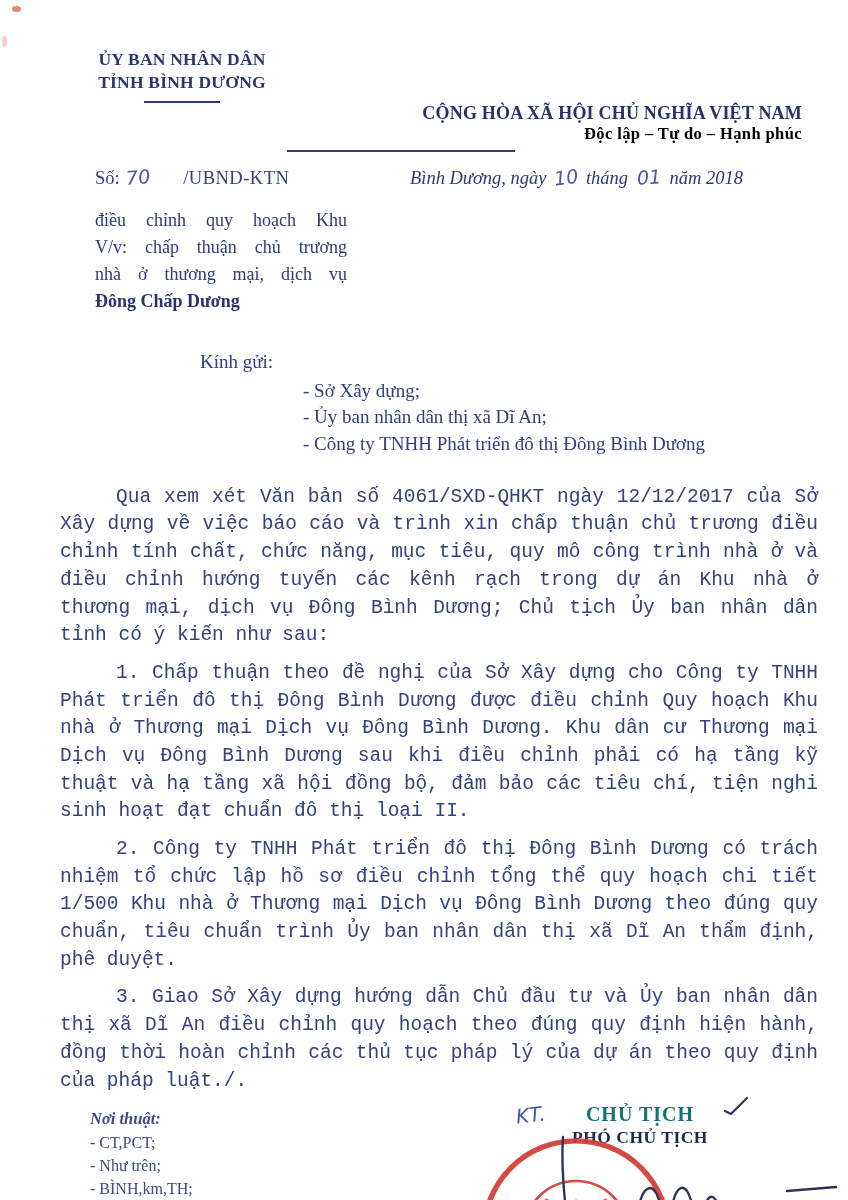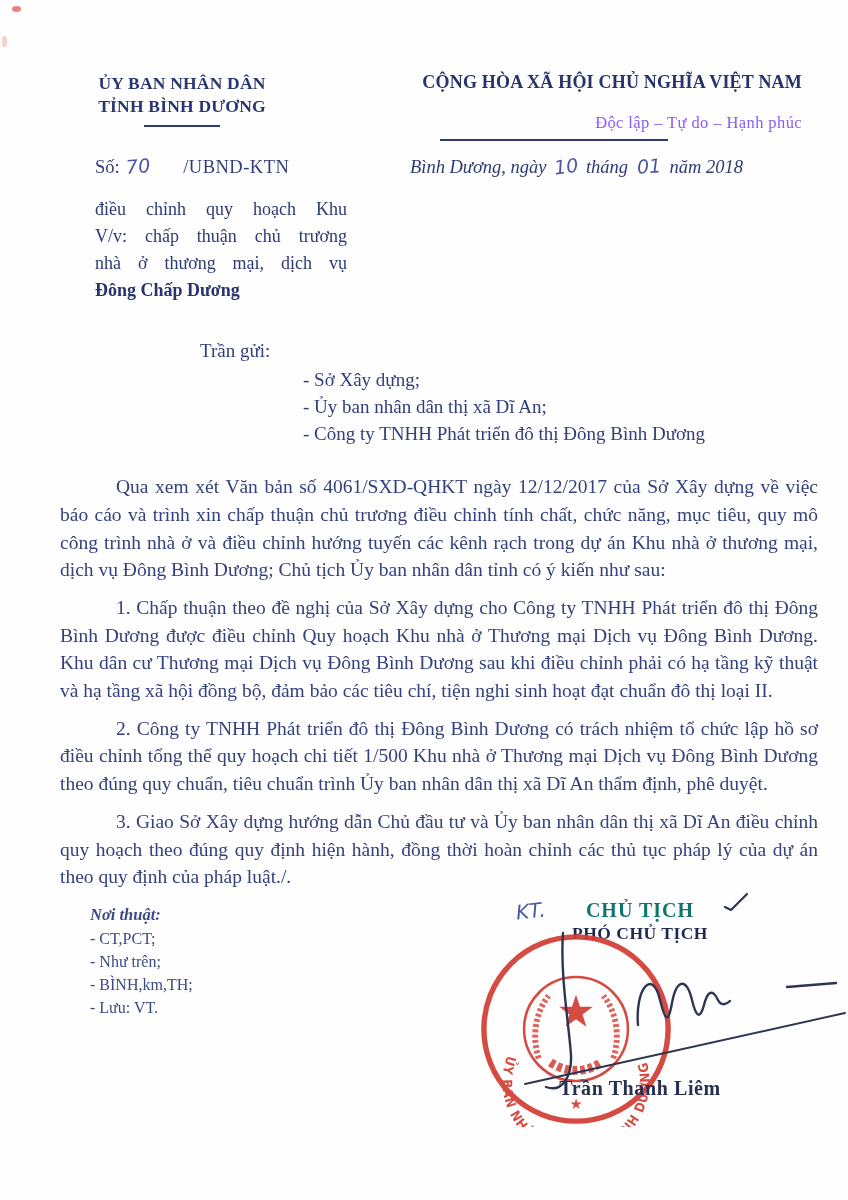--- a/index.html
+++ b/index.html
@@ -3,27 +3,27 @@
 <meta charset="utf-8">
 <style>
   html,body{margin:0;padding:0;background:#e8e8e8;}
   .page{
     position:relative;width:848px;height:1200px;margin:0 auto;
     background:#fefefe;overflow:hidden;
     font-family:"Liberation Serif","DejaVu Serif",serif;
     color:#323e79;
   }
   
-  .header{display:flex;padding-top:72px;}
+  .header{display:flex;padding-top:48px;flex-direction:column;}
   .header-left{margin-left:58px;width:248px;text-align:center;}
   .org-line{font-weight:bold;font-size:17.5px;line-height:1.3;color:#2a366f;letter-spacing:.2px;}
   .org-rule{width:76px;border-top:2px solid #2f3b77;margin:7px auto 0;}
   .header-right{flex:1;text-align:right;padding-right:46px;}
   .nat-line1{font-weight:bold;font-size:18px;color:#26326b;letter-spacing:.2px;}
-  .nat-line2{font-weight:normal;font-size:16.5px;color:#8b5cf6;margin-top:20px;letter-spacing:.4px;}
+  .nat-line2{font-weight:bold;font-size:16.5px;color:#000000;margin-top:0;letter-spacing:.4px;}
   .nat-rule{width:228px;border-top:2px solid #2f3b77;margin:6px auto 0;}
   
   .meta-row{display:flex;margin-top:16px;align-items:baseline;}
   .doc-number{margin-left:95px;width:250px;font-size:18.5px;}
   .doc-number .suffix{margin-left:26px;letter-spacing:.5px;}
   .date-line{flex:1;text-align:center;font-style:italic;font-size:18.5px;padding-right:40px;color:#2e3a74;}
   .hw{
     font-family:"DejaVu Sans",sans-serif;font-style:italic;color:#4a57a5;
     display:inline-block;font-size:19px;line-height:1;
   }
@@ -32,21 +32,21 @@
   .hw.month{transform:rotate(-4deg);margin:0 4px;}
   
   .subject{margin:18px 0 0 95px;width:252px;font-size:18px;line-height:1.5;color:#2e3a74;}
   .subject-line{text-align:justify;text-align-last:justify;}
   .subject-bold{font-weight:bold;color:#28336b;}
   
   .salutation{margin:36px 0 0 200px;font-size:19px;}
   .recipients{margin:6px 0 0 303px;font-size:19px;}
   .recipient-item{margin-top:3px;line-height:1.25;}
   
-  .body-paras{margin-top:28px;padding:0 30px 0 60px;}
+  .body-paras{margin-top:28px;padding:0 30px 0 60px;font-family:Liberation Mono, monospace;}
   .para{
     font-size:19.5px;line-height:1.42;text-align:justify;text-indent:56px;
     margin:0 0 10px 0;color:#35417c;
   }
   
   .footer{position:relative;margin-top:10px;height:356px;}
   .noi-nhan{position:absolute;left:90px;top:4px;color:#3c4984;}
   .noi-nhan-label{font-weight:bold;font-style:italic;font-size:16.5px;}
   .noi-nhan-item{font-size:16px;margin-top:5px;}
   .sign-block{position:absolute;left:500px;top:-2px;width:280px;text-align:center;}
@@ -100,21 +100,21 @@
     </div>
   </div>
 
   <div class="subject">
     <div class="subject-line">điều chỉnh quy hoạch Khu</div>
     <div class="subject-line">V/v: chấp thuận chủ trương</div>
     <div class="subject-line">nhà ở thương mại, dịch vụ</div>
     <div class="subject-bold">Đông Chấp Dương</div>
   </div>
 
-  <div class="salutation">Trần gửi:</div>
+  <div class="salutation">Kính gửi:</div>
   <div class="recipients">
     <div class="recipient-item">- Sở Xây dựng;</div>
     <div class="recipient-item">- Ủy ban nhân dân thị xã Dĩ An;</div>
     <div class="recipient-item">- Công ty TNHH Phát triển đô thị Đông Bình Dương</div>
   </div>
 
   <div class="body-paras">
     <p class="para">Qua xem xét Văn bản số 4061/SXD-QHKT ngày 12/12/2017 của Sở Xây dựng về việc báo cáo và trình xin chấp thuận chủ trương điều chỉnh tính chất, chức năng, mục tiêu, quy mô công trình nhà ở và điều chỉnh hướng tuyến các kênh rạch trong dự án Khu nhà ở thương mại, dịch vụ Đông Bình Dương; Chủ tịch Ủy ban nhân dân tỉnh có ý kiến như sau:</p>
     <p class="para">1. Chấp thuận theo đề nghị của Sở Xây dựng cho Công ty TNHH Phát triển đô thị Đông Bình Dương được điều chỉnh Quy hoạch Khu nhà ở Thương mại Dịch vụ Đông Bình Dương. Khu dân cư Thương mại Dịch vụ Đông Bình Dương sau khi điều chỉnh phải có hạ tầng kỹ thuật và hạ tầng xã hội đồng bộ, đảm bảo các tiêu chí, tiện nghi sinh hoạt đạt chuẩn đô thị loại II.</p>
     <p class="para">2. Công ty TNHH Phát triển đô thị Đông Bình Dương có trách nhiệm tổ chức lập hồ sơ điều chỉnh tổng thể quy hoạch chi tiết 1/500 Khu nhà ở Thương mại Dịch vụ Đông Bình Dương theo đúng quy chuẩn, tiêu chuẩn trình Ủy ban nhân dân thị xã Dĩ An thẩm định, phê duyệt.</p>

